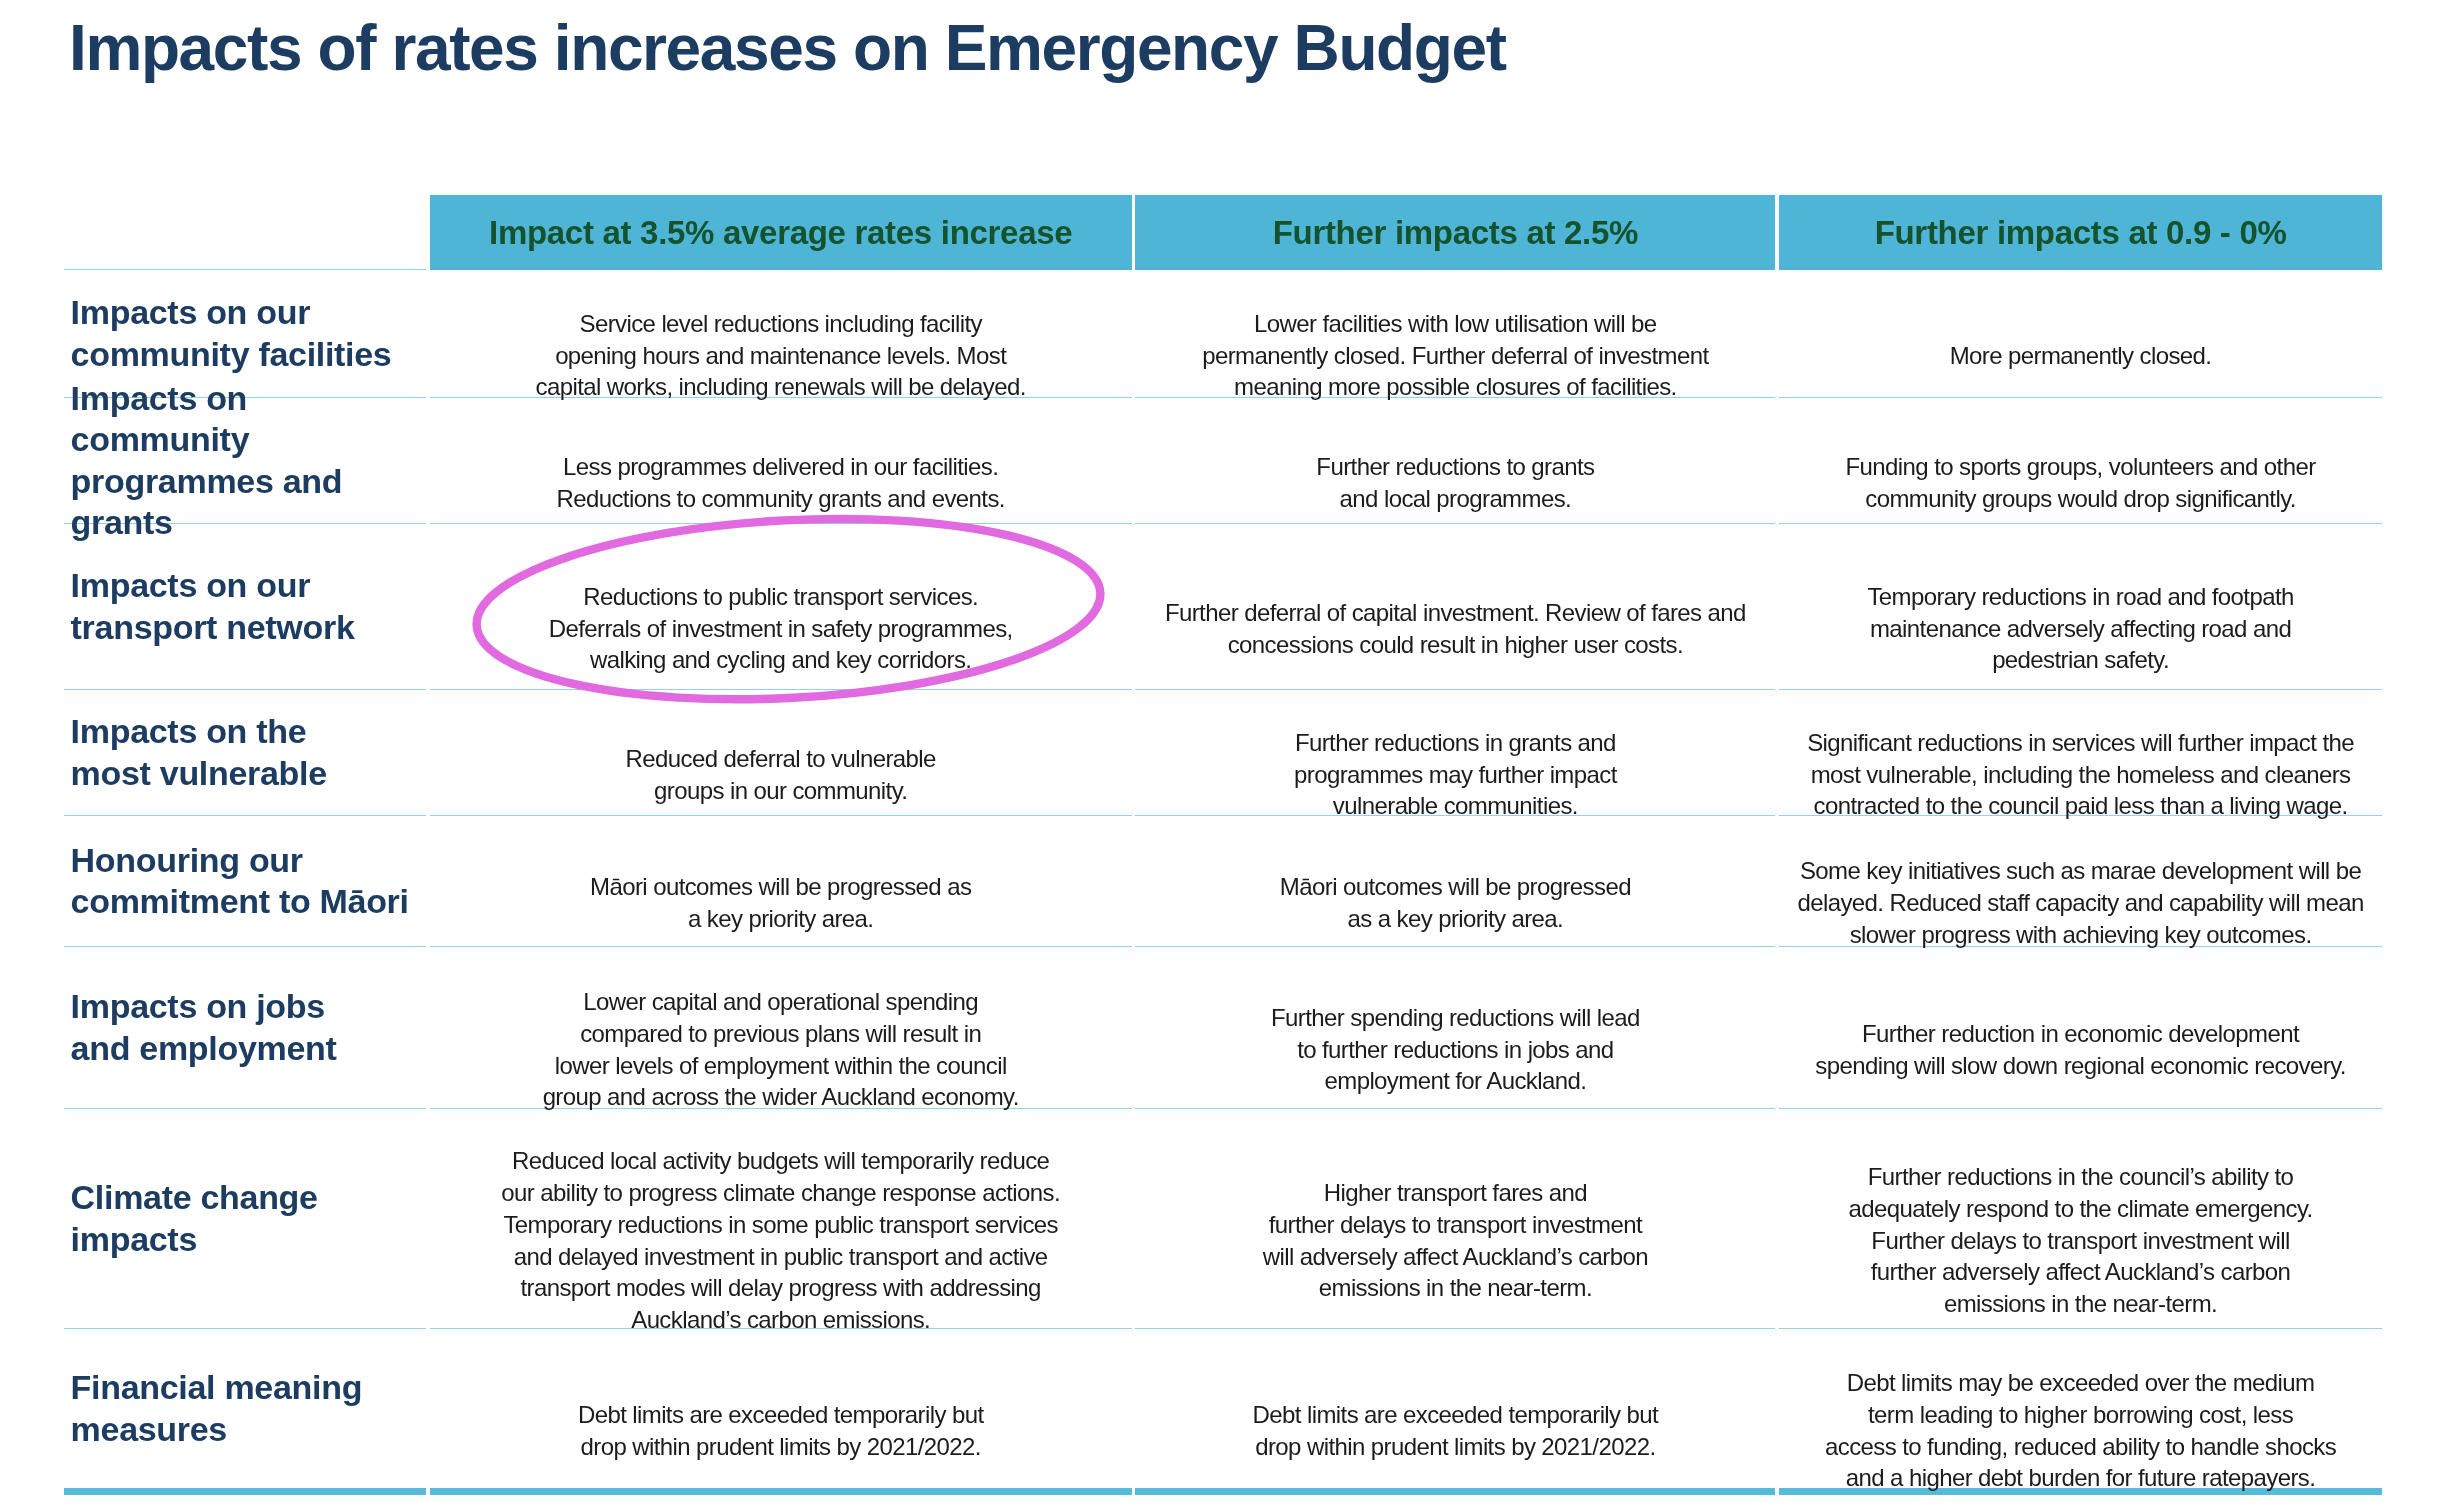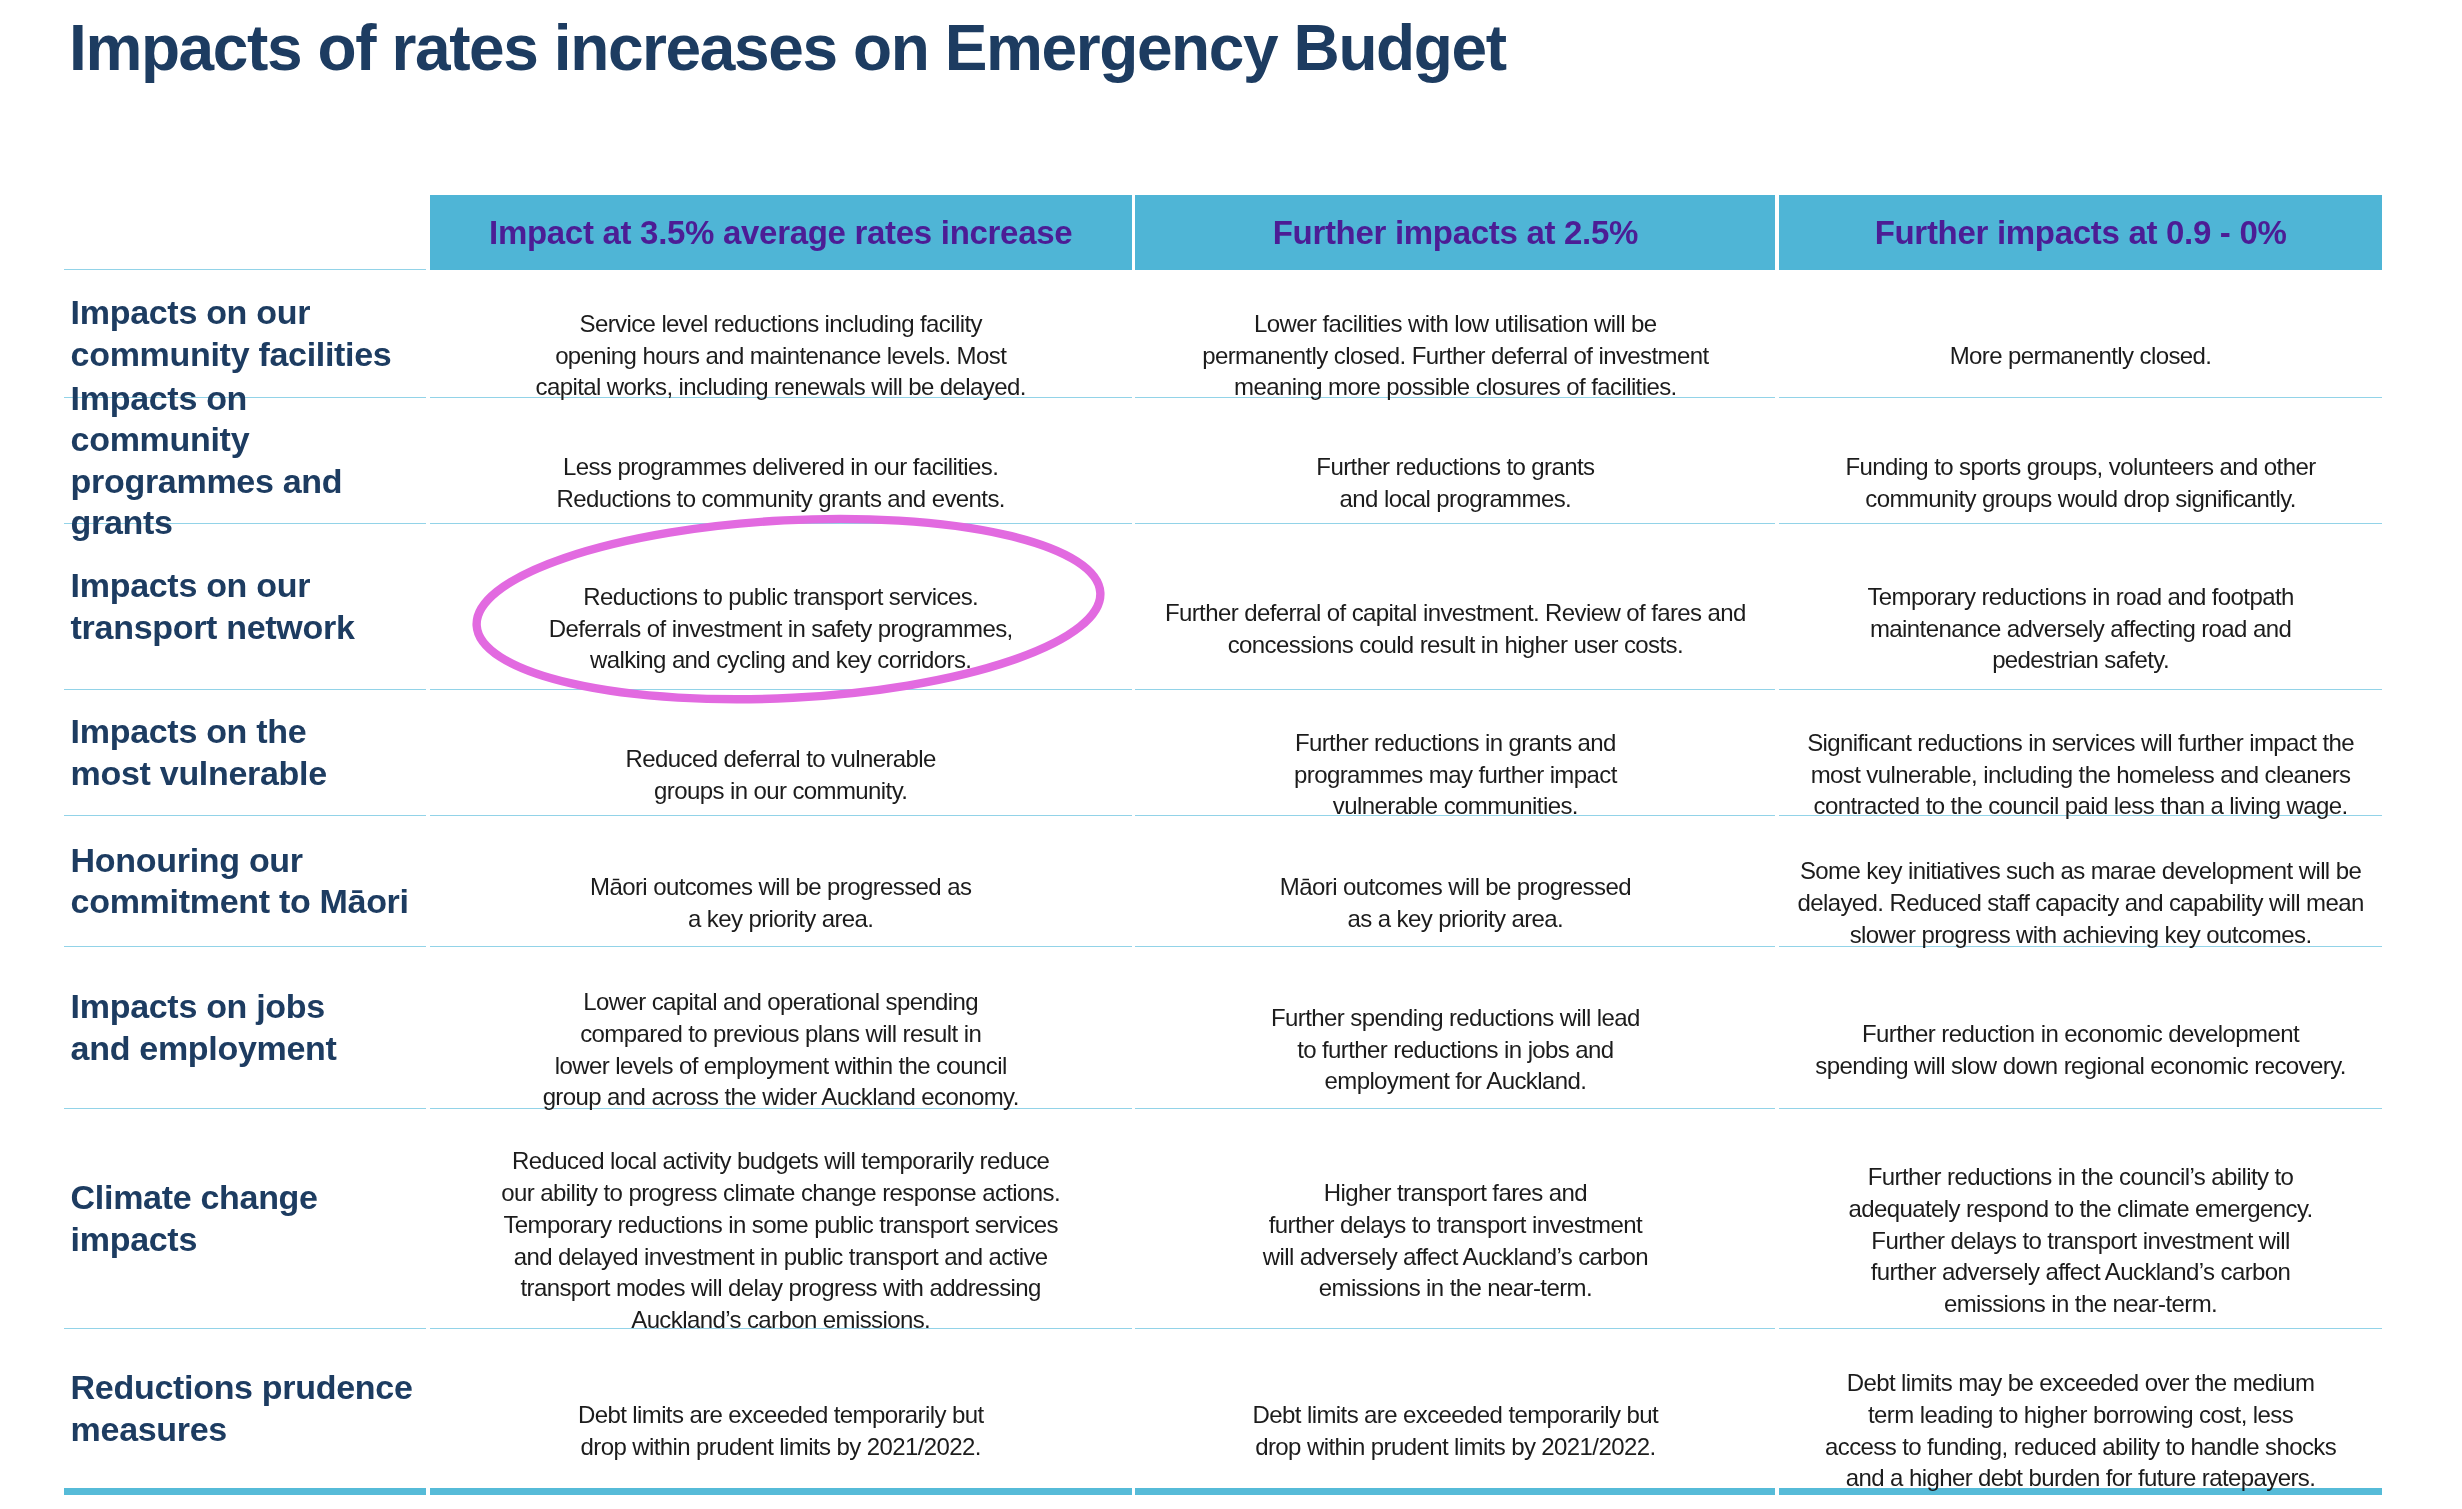--- a/index.html
+++ b/index.html
@@ -26,21 +26,21 @@
     left: 64px;
     top: 195px;
     width: 2319px;
     display: grid;
     grid-template-columns: 362px 702px 640px 603px;
     grid-template-rows: 75px 128px 126px 166px 126px 131px 162px 220px 166px;
     column-gap: 3.7px;
   }
   .hcell {
     background: #4fb5d6;
-    color: #4c1d95;
+    color: #14532d;
     font-weight: bold;
     font-size: 33px;
     letter-spacing: -0.3px;
     display: flex;
     align-items: center;
     justify-content: center;
     text-align: center;
   }
   .hcorner {
     background: #ffffff;
@@ -189,21 +189,21 @@
 will adversely affect Auckland’s carbon
 emissions in the near-term.</div>
     <div class="cell">Further reductions in the council’s ability to
 adequately respond to the climate emergency.
 Further delays to transport investment will
 further adversely affect Auckland’s carbon
 emissions in the near-term.</div>
   </div>
 
   <div class="row last">
-    <div class="rlabel">Reductions prudence
+    <div class="rlabel">Financial meaning
 measures</div>
     <div class="cell">Debt limits are exceeded temporarily but
 drop within prudent limits by 2021/2022.</div>
     <div class="cell">Debt limits are exceeded temporarily but
 drop within prudent limits by 2021/2022.</div>
     <div class="cell">Debt limits may be exceeded over the medium
 term leading to higher borrowing cost, less
 access to funding, reduced ability to handle shocks
 and a higher debt burden for future ratepayers.</div>
   </div>

